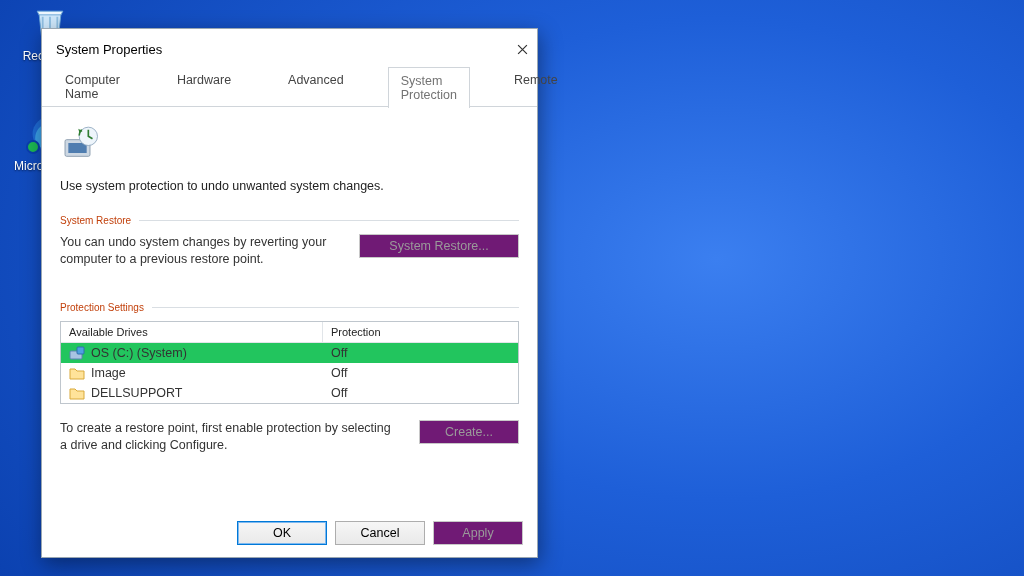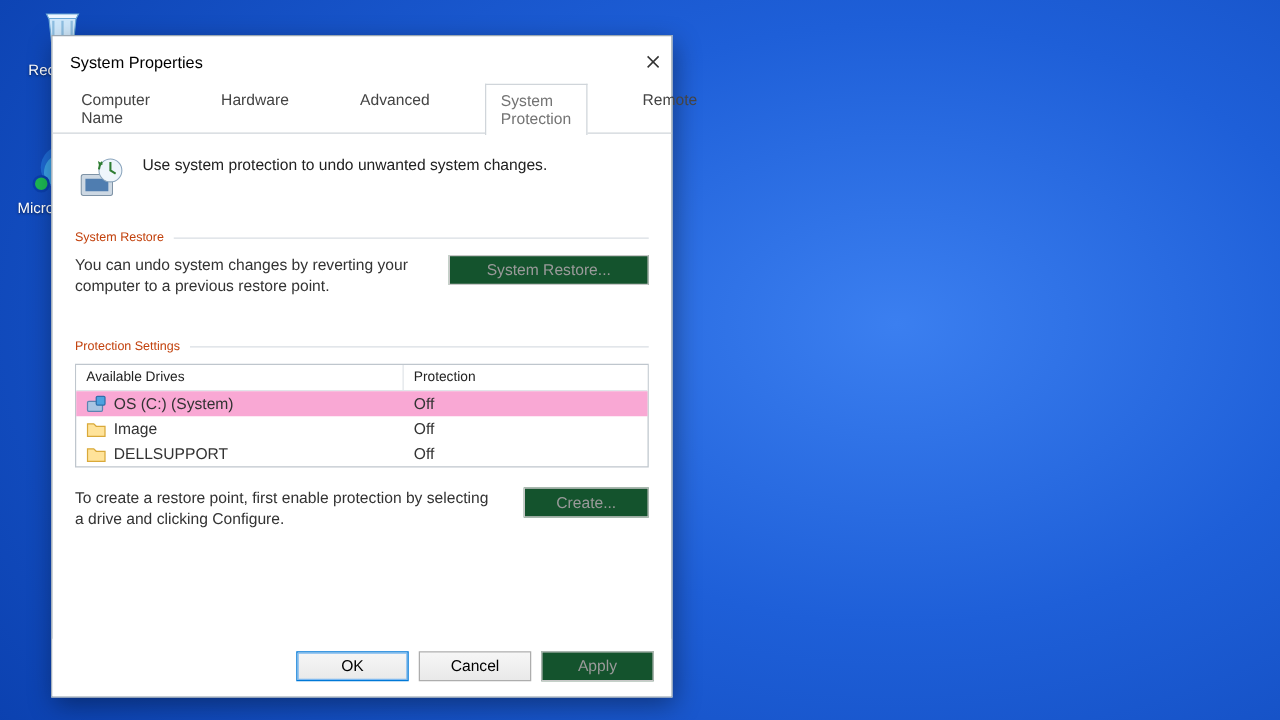--- a/index.html
+++ b/index.html
@@ -32,50 +32,50 @@
   .tabs { display:flex; padding:0 10px; position:relative;gap:32px; }
   .tabs::after { content:""; position:absolute; left:0; right:0; bottom:0; height:1px; background:#d0d5da; }
   .tab {
     padding:6px 12px 6px; font-size:12.5px; color:#444; cursor:pointer; position:relative; z-index:1;
     border:1px solid transparent; border-bottom:none; margin-right:-1px; background:transparent;
   }
   .tab.active { background:#fff; border-color:#d0d5da; z-index:2; top:1px; color:#737373;}
   
   .content { padding:14px 18px 10px; font-size:12.5px; color:#333; height:calc(100% - 88px); overflow:hidden;}
   
-  .intro-row { display:flex; gap:14px; align-items:flex-start; padding:2px 0 12px;}
+  .intro-row { display:flex; gap:14px; align-items:flex-start; padding:2px 0 12px;flex-direction:column;}
   .intro-row svg { width:40px; height:40px; flex:none;}
   .intro-text { font-size:12.5px; color:#222; padding-top:2px;}
   
   .groupbox { margin-top:10px; }
   .group-head { display:flex; align-items:center; color:#c2410c; font-size:10px; margin-bottom:8px;}
   .group-head span { flex:none; padding-right:8px;}
   .group-head::after { content:""; flex:1; height:1px; background:#d9dee3;}
   
   .restore-row { display:flex; gap:18px; align-items:flex-start; }
   .restore-row p { flex:1; line-height:1.35; }
   .btn {
     min-width:118px; height:24px; padding:0 14px; font-size:12.5px; border:1px solid #adadad;
     background:linear-gradient(#f6f6f6,#e9e9e9); cursor:pointer;
   }
-  .btn:disabled { color:#9a9a9a; background:#14532d; border-color:#c8c8c8; cursor:default;}
+  .btn:disabled { color:#9a9a9a; background:#701a75; border-color:#c8c8c8; cursor:default;}
   .btn-wide { min-width:160px; }
   .btn-primary { border-color:#0078d7; box-shadow:0 0 0 1px #7eb9f0 inset;}
   
   .drives-box { border:1px solid #bfc6cd; margin:4px 0 12px;}
   .drives-head, .drives-row { display:flex; }
   .drives-head { background:#fff; border-bottom:1px solid #e1e5e9;}
   .col-drive { flex:0 0 262px; padding:4px 8px; }
   .col-prot  { flex:1; padding:4px 8px; }
   .drives-head .col-drive, .drives-head .col-prot { font-size:11px; color:#222; border-right:1px solid #e1e5e9;}
   .drives-head .col-prot { border-right:none;}
   .drives-row { font-size:12.5px; }
   .drives-row .col-drive { display:flex; align-items:center; gap:6px; padding:3px 8px;}
   .drives-row .col-prot  { padding:3px 8px;}
-  .drives-row.selected { background:#f9a8d4;}
+  .drives-row.selected { background:#22c55e;}
   .drv-ico { width:16px; height:14px; display:inline-flex; align-items:center; justify-content:center;}
   
   .setting-row { display:flex; gap:18px; align-items:flex-start; margin-top:6px;}
   .setting-row p { flex:1; line-height:1.35;}
   .action-btn { min-width:100px; }
   
   .footer { position:absolute; left:0; right:0; bottom:0; padding:10px 14px 12px; display:flex; justify-content:flex-end; gap:8px; background:#fff;}
   .footer .btn { min-width:90px;}
 </style>
 </head>

